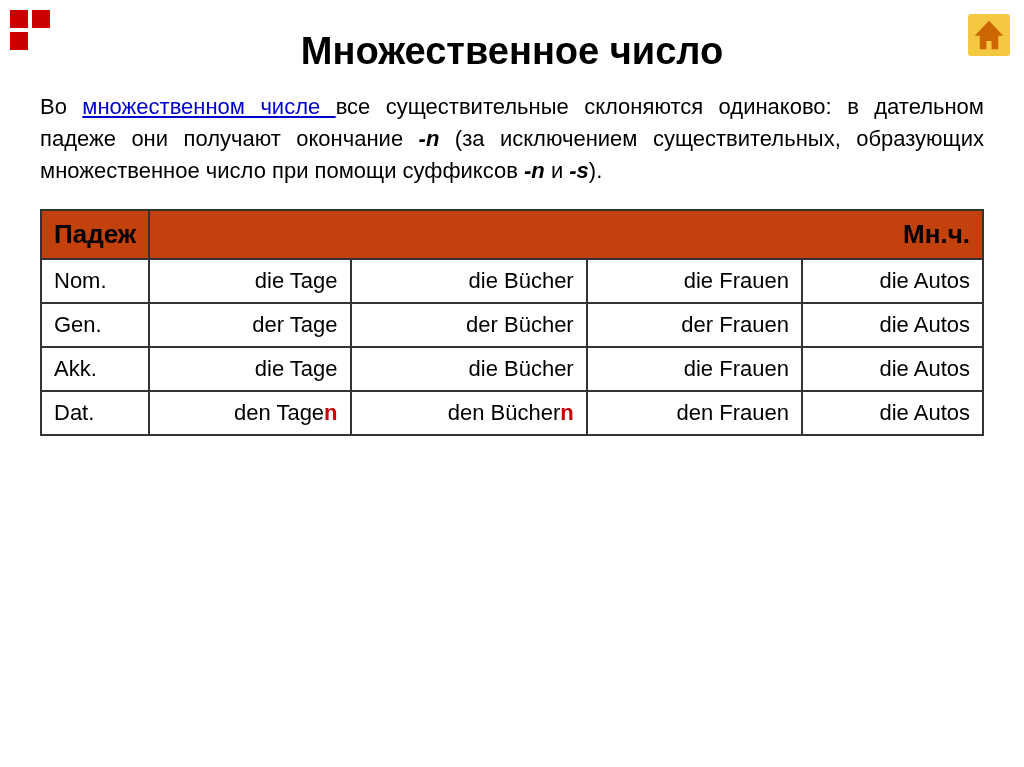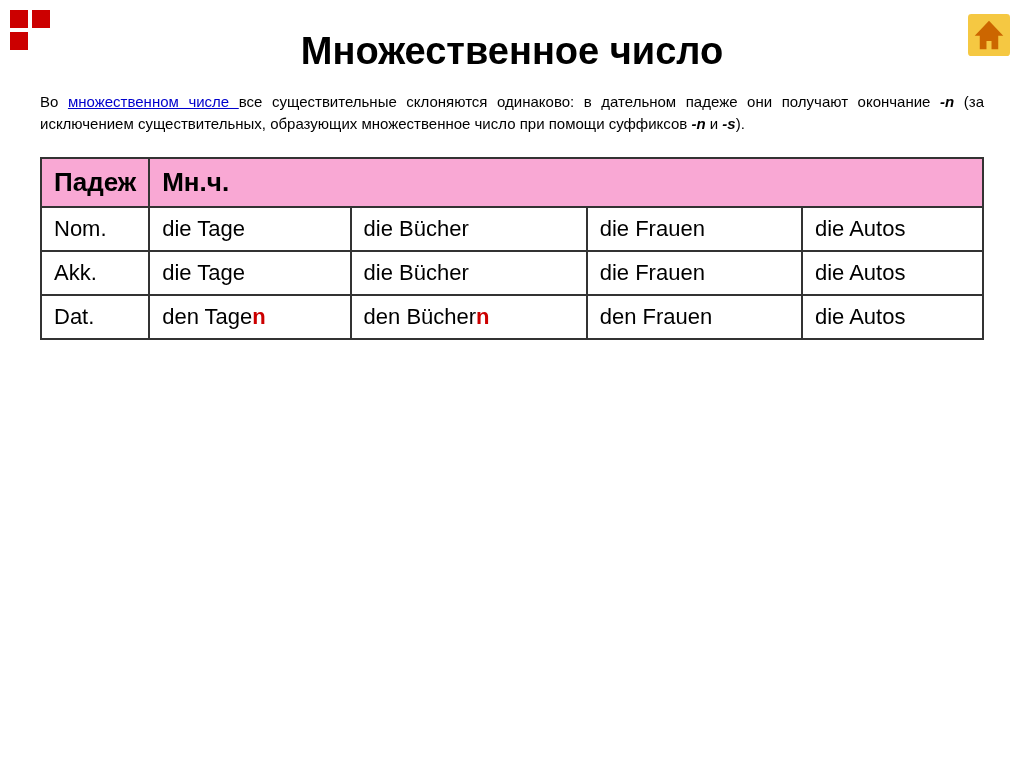--- a/index.html
+++ b/index.html
@@ -77,21 +77,21 @@
       text-align: center;
       font-size: 38px;
       font-weight: bold;
       margin-top: 10px;
       margin-bottom: 18px;
       color: #000;
     }
 
     
     .intro-text {
-      font-size: 15px;
+      font-size: 22px;
       line-height: 1.45;
       text-align: justify;
       margin-bottom: 22px;
       color: #000;
     }
 
     .intro-text .underline-link {
       text-decoration: underline;
       color: #0000cc;
     }
@@ -106,35 +106,35 @@
       width: 100%;
       border-collapse: collapse;
       font-size: 22px;
       border: 2px solid #333;
     }
 
     .grammar-table th,
     .grammar-table td {
       border: 2px solid #333;
       padding: 8px 12px;
-      text-align: left;
+      text-align: right;
       vertical-align: middle;
     }
 
     .grammar-table .case-col {
       text-align: left;
       font-size: 22px;
       font-weight: normal;
       width: 100px;
     }
 
     .grammar-table .header-row th {
       font-size: 26px;
       font-weight: bold;
-      background: #f9a8d4;
+      background: #c2410c;
     }
 
     .grammar-table .col-header {
       font-size: 26px;
       font-weight: bold;
     }
 
     
     .highlight-n {
       color: #cc0000;
@@ -175,20 +175,27 @@
     <tbody id="table-body">
 
     <tr>
           <td class="case-col">Nom.</td>
           <td>die Tage</td>
           <td>die Bücher</td>
           <td>die Frauen</td>
           <td>die Autos</td>
         </tr>
         <tr>
+          <td class="case-col">Gen.</td>
+          <td>der Tage</td>
+          <td>der Bücher</td>
+          <td>der Frauen</td>
+          <td>die Autos</td>
+        </tr>
+        <tr>
           <td class="case-col">Akk.</td>
           <td>die Tage</td>
           <td>die Bücher</td>
           <td>die Frauen</td>
           <td>die Autos</td>
         </tr>
         <tr>
           <td class="case-col">Dat.</td>
           <td>den Tage<span class="highlight-n">n</span></td>
           <td>den Bücher<span class="highlight-n">n</span></td>

